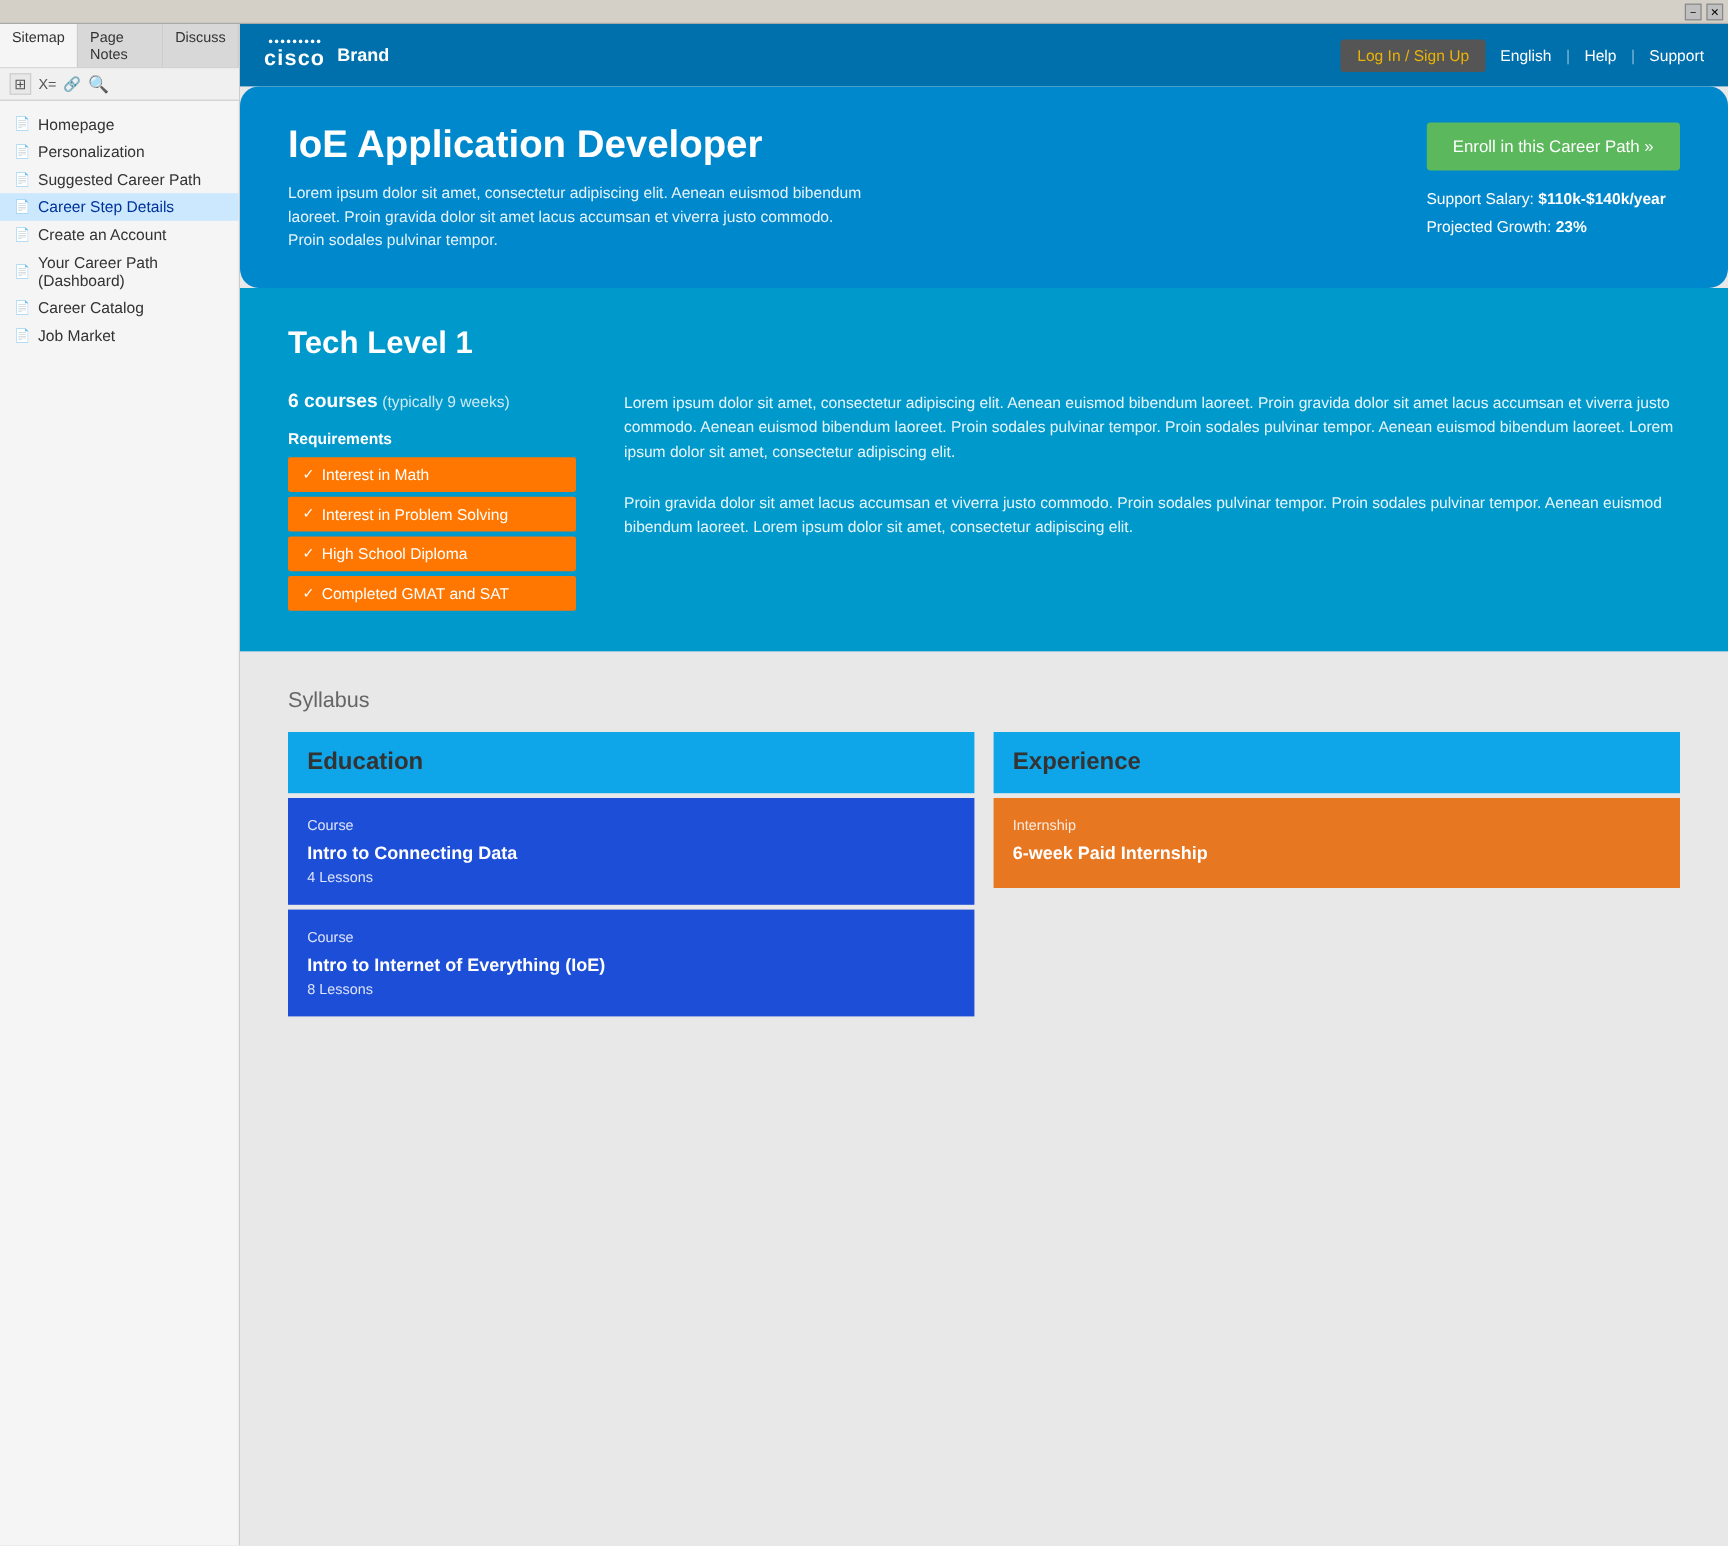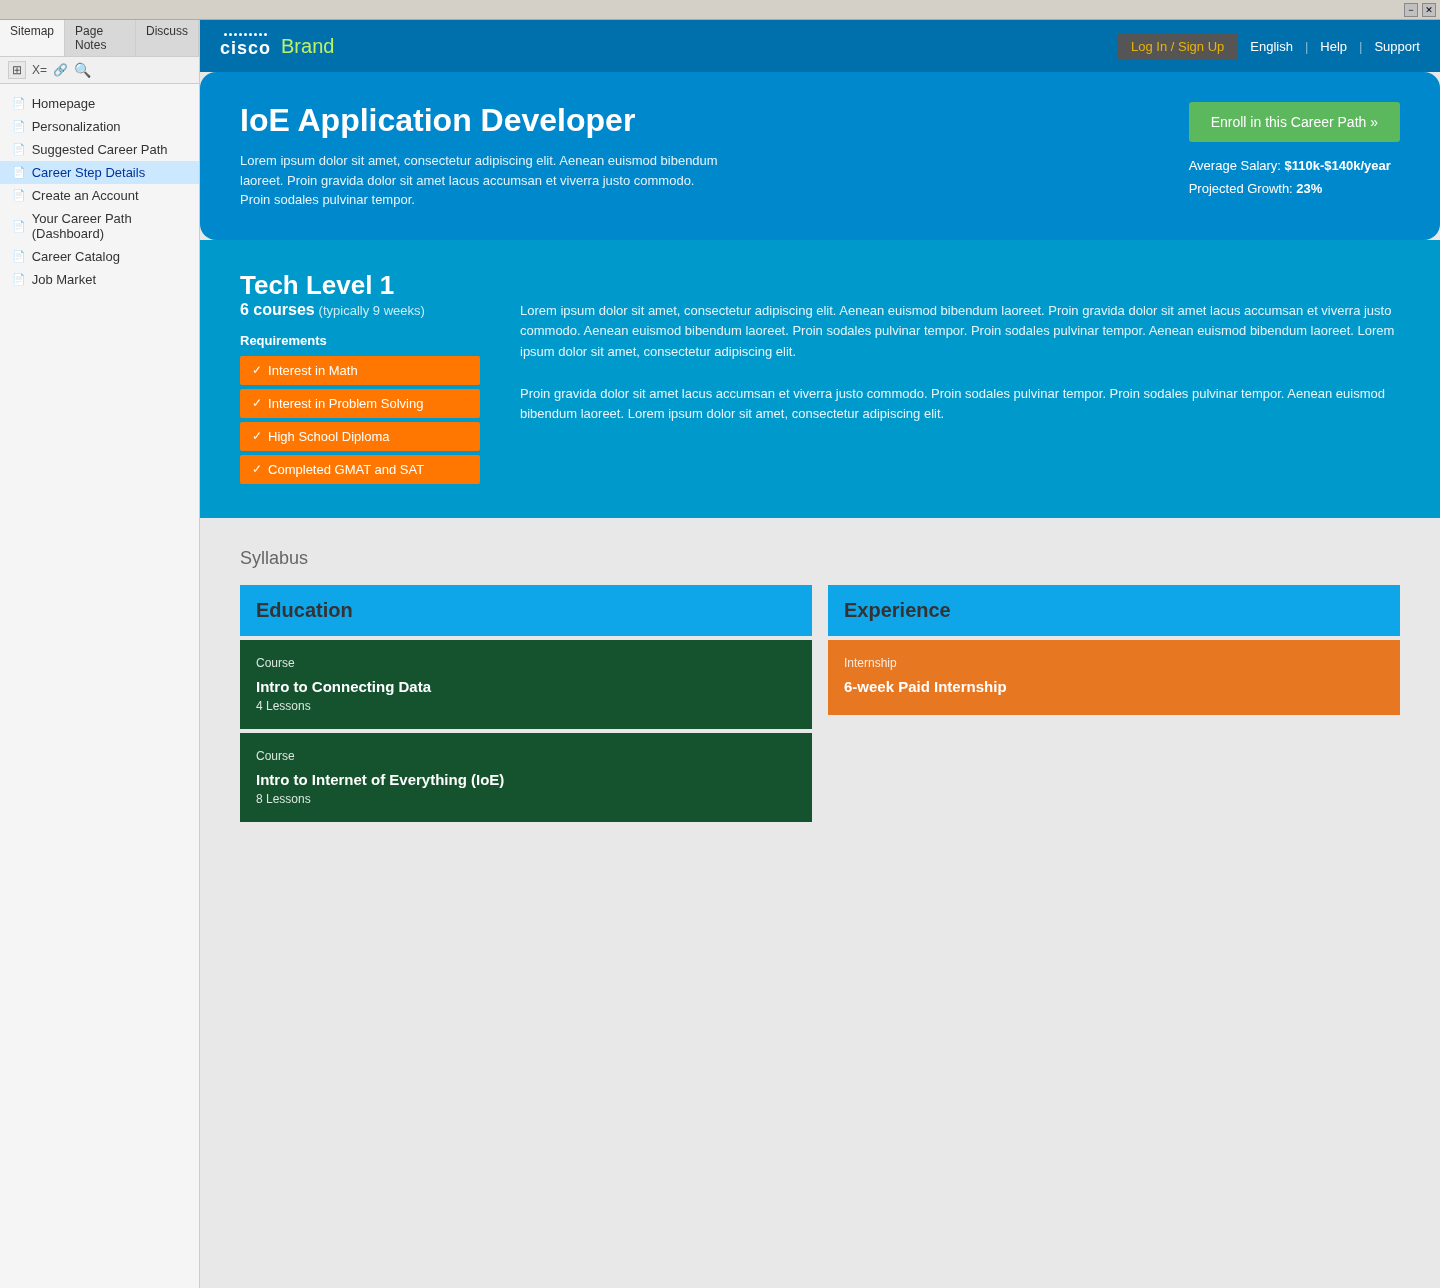--- a/index.html
+++ b/index.html
@@ -89,21 +89,21 @@
     }
     .brand-area { display: flex; align-items: center; gap: 10px; color: white; }
     .cisco-logo {
       display: flex; flex-direction: column; align-items: center;
     }
     .cisco-dots {
       display: flex; gap: 2px; margin-bottom: 2px;
     }
     .cisco-dot { width: 3px; height: 3px; background: white; border-radius: 50%; }
     .cisco-text { color: white; font-size: 18px; font-weight: bold; letter-spacing: 1px; }
-    .brand-name { color: #bef264; font-size: 20px; }
+    .brand-name { color: #ffffff; font-size: 15px; font-weight: bold; }
     .top-nav-right { display: flex; align-items: center; gap: 12px; color: white; font-size: 13px; }
     .login-btn {
       background: #555;
       color: #eab308;
       border: none;
       padding: 6px 14px;
       cursor: pointer;
       font-size: 13px;
       border-radius: 3px;
       margin-left: 28px;
@@ -155,21 +155,21 @@
       flex: 1;
     }
 
     
     .tech-level-section {
       background: #0099cc;
       padding: 30px 40px;
       color: white;
       flex-shrink: 0;
     }
-    .tech-level-section h3 { font-size: 26px; font-weight: bold; margin-bottom: 0; }
+    .tech-level-section h3 { font-size: 26px; font-weight: bold; margin-bottom: 25px; }
     .tech-level-content { display: flex; gap: 40px; }
     .tech-level-left { flex: 0 0 240px; }
     .tech-level-right { flex: 1; font-size: 13px; line-height: 1.6; color: rgba(255,255,255,0.9); }
     .courses-count { font-size: 14px; margin-bottom: 14px; }
     .courses-count strong { font-weight: bold; font-size: 16px; }
     .courses-weeks { color: rgba(255,255,255,0.8); font-size: 13px; }
     .requirements-label { font-weight: bold; font-size: 13px; margin-bottom: 8px; }
     .requirement-item {
       background: #ff7700;
       color: white;
@@ -193,21 +193,21 @@
       color: #333;
       background: #0ea5e9;
       padding: 14px 16px;
       margin-bottom: 4px;
     }
     .syllabus-card {
       padding: 16px;
       margin-bottom: 4px;
       color: white;
     }
-    .card-teal { background: #14532d; }
+    .card-teal { background: #1d4ed8; }
     .card-dark-red { background: #8b1a1a; }
     .card-orange { background: #e87722; }
     .card-dark-green { background: #2d6a0a; }
     .card-type { font-size: 12px; color: rgba(255,255,255,0.85); margin-bottom: 8px; }
     .card-title { font-size: 15px; font-weight: bold; margin-bottom: 4px; }
     .card-subtitle { font-size: 12px; color: rgba(255,255,255,0.85); }
 
     .certificate-bar {
       background: #555;
       color: white;
@@ -308,21 +308,21 @@
     <div class="career-section">
       <div class="career-top">
         <div class="career-info">
           <h2>IoE Application Developer</h2>
           <p>Lorem ipsum dolor sit amet, consectetur adipiscing elit. Aenean euismod bibendum laoreet. Proin gravida dolor sit amet lacus accumsan et viverra justo commodo. Proin sodales pulvinar tempor.</p>
         </div>
         <div class="career-right">
           <button class="enroll-btn">Enroll in this Career Path »</button>
           <div class="career-stats">
             <div>
-              <span>Average Salary:</span>
+              <span>Support Salary:</span>
               <strong>$110k-$140k/year</strong>
             </div>
             <div>
               <span>Projected Growth:</span>
               <strong>23%</strong>
             </div>
           </div>
         </div>
       </div>
     </div>

